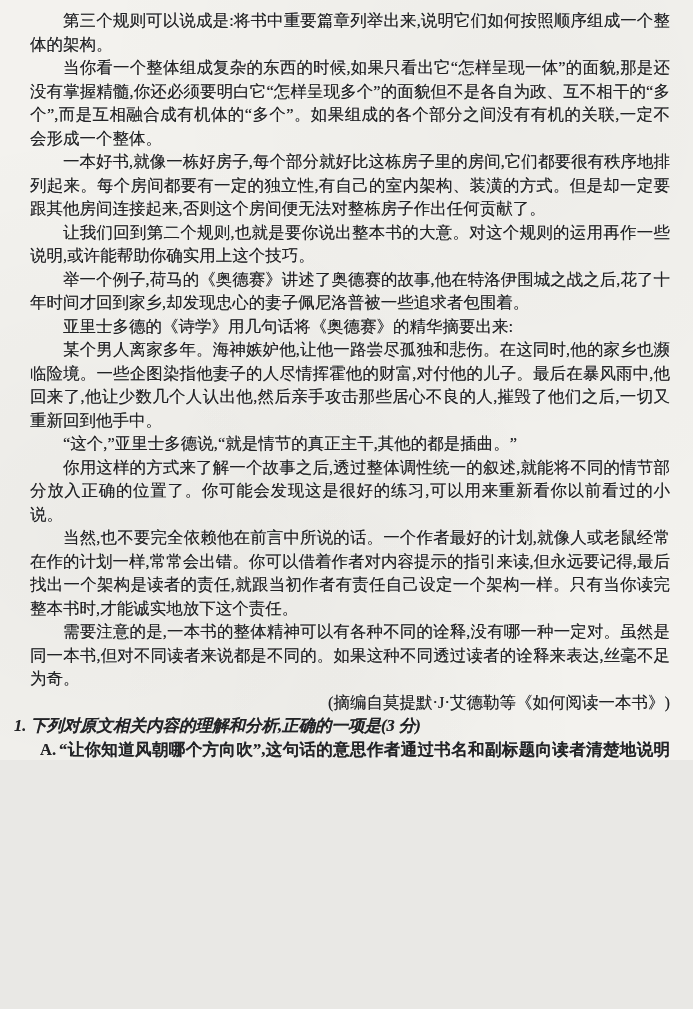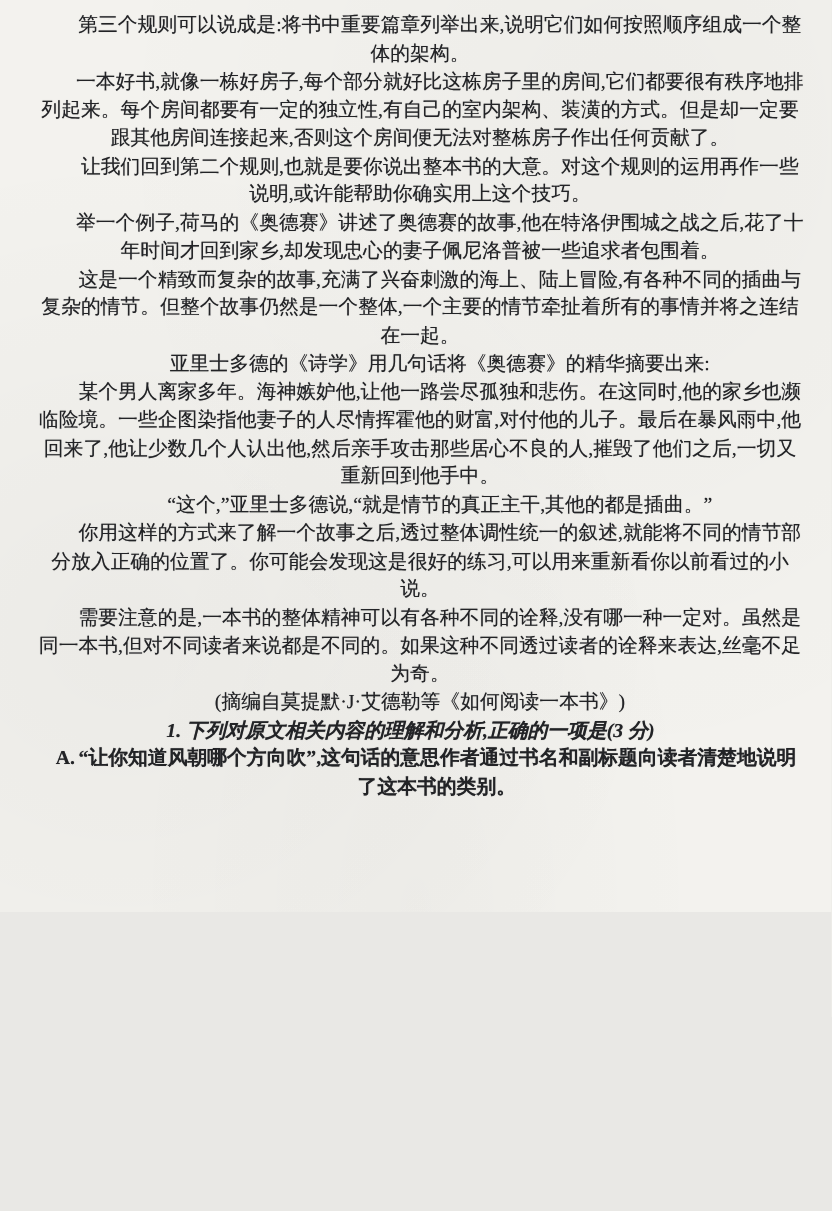--- a/index.html
+++ b/index.html
@@ -19,21 +19,21 @@
       radial-gradient(ellipse at 50% 100%, rgba(0,0,0,0.02), transparent 50%),
       #f3f2ee;
     color: #222326;
     font-family: "Liberation Serif", "DejaVu Serif", serif;
     font-size: 16.5px;
     line-height: 23.5px;
     text-align: justify;
     text-shadow: 0 0 0.6px rgba(34,35,38,0.55);
   }
 
-  .paper p { margin: 0; text-align: center; }
+  .paper p { margin: 0; }
 
   .passage p.para { text-indent: 2em; }
 
   .attribution {
     text-align: right;
     text-indent: 0;
   }
 
   .question { margin-left: -16px; }
   .question .stem { text-indent: 0; font-weight: 600; font-style: italic; }
@@ -45,28 +45,29 @@
   }
   .question .opt-label { margin-right: 3px; }
 </style>
 </head>
 <body>
 
 <div class="paper">
 
   <section class="passage">
     <p class="para">第三个规则可以说成是:将书中重要篇章列举出来,说明它们如何按照顺序组成一个整体的架构。</p>
+    <p class="para">当你看一个整体组成复杂的东西的时候,如果只看出它“怎样呈现一体”的面貌,那是还没有掌握精髓,你还必须要明白它“怎样呈现多个”的面貌但不是各自为政、互不相干的“多个”,而是互相融合成有机体的“多个”。如果组成的各个部分之间没有有机的关联,一定不会形成一个整体。</p>
     <p class="para">一本好书,就像一栋好房子,每个部分就好比这栋房子里的房间,它们都要很有秩序地排列起来。每个房间都要有一定的独立性,有自己的室内架构、装潢的方式。但是却一定要跟其他房间连接起来,否则这个房间便无法对整栋房子作出任何贡献了。</p>
     <p class="para">让我们回到第二个规则,也就是要你说出整本书的大意。对这个规则的运用再作一些说明,或许能帮助你确实用上这个技巧。</p>
     <p class="para">举一个例子,荷马的《奥德赛》讲述了奥德赛的故事,他在特洛伊围城之战之后,花了十年时间才回到家乡,却发现忠心的妻子佩尼洛普被一些追求者包围着。</p>
-    <p class="para">这是一个精致而复杂的故事,充满了兴奋刺激的海上、陆上冒险,有各种不同的插曲与复杂的情节。但整个故事仍然是一个整体,一个主要的情节牵扯着所有的事情并将之连结在一起。</p>
     <p class="para">亚里士多德的《诗学》用几句话将《奥德赛》的精华摘要出来:</p>
     <p class="para">某个男人离家多年。海神嫉妒他,让他一路尝尽孤独和悲伤。在这同时,他的家乡也濒临险境。一些企图染指他妻子的人尽情挥霍他的财富,对付他的儿子。最后在暴风雨中,他回来了,他让少数几个人认出他,然后亲手攻击那些居心不良的人,摧毁了他们之后,一切又重新回到他手中。</p>
     <p class="para">“这个,”亚里士多德说,“就是情节的真正主干,其他的都是插曲。”</p>
     <p class="para">你用这样的方式来了解一个故事之后,透过整体调性统一的叙述,就能将不同的情节部分放入正确的位置了。你可能会发现这是很好的练习,可以用来重新看你以前看过的小说。</p>
+    <p class="para">当然,也不要完全依赖他在前言中所说的话。一个作者最好的计划,就像人或老鼠经常在作的计划一样,常常会出错。你可以借着作者对内容提示的指引来读,但永远要记得,最后找出一个架构是读者的责任,就跟当初作者有责任自己设定一个架构一样。只有当你读完整本书时,才能诚实地放下这个责任。</p>
     <p class="para">需要注意的是,一本书的整体精神可以有各种不同的诠释,没有哪一种一定对。虽然是同一本书,但对不同读者来说都是不同的。如果这种不同透过读者的诠释来表达,丝毫不足为奇。</p>
     <p class="attribution">(摘编自莫提默·J·艾德勒等《如何阅读一本书》)</p>
   </section>
 
   <section class="question">
     <p class="stem"><span class="q-number">1.</span><span>下列对原文相关内容的理解和分析,正确的一项是(3 分)</span></p>
     <p class="option"><span class="opt-label">A.</span><span>“让你知道风朝哪个方向吹”,这句话的意思作者通过书名和副标题向读者清楚地说明了这本书的类别。</span></p>
 
   </section>
 

